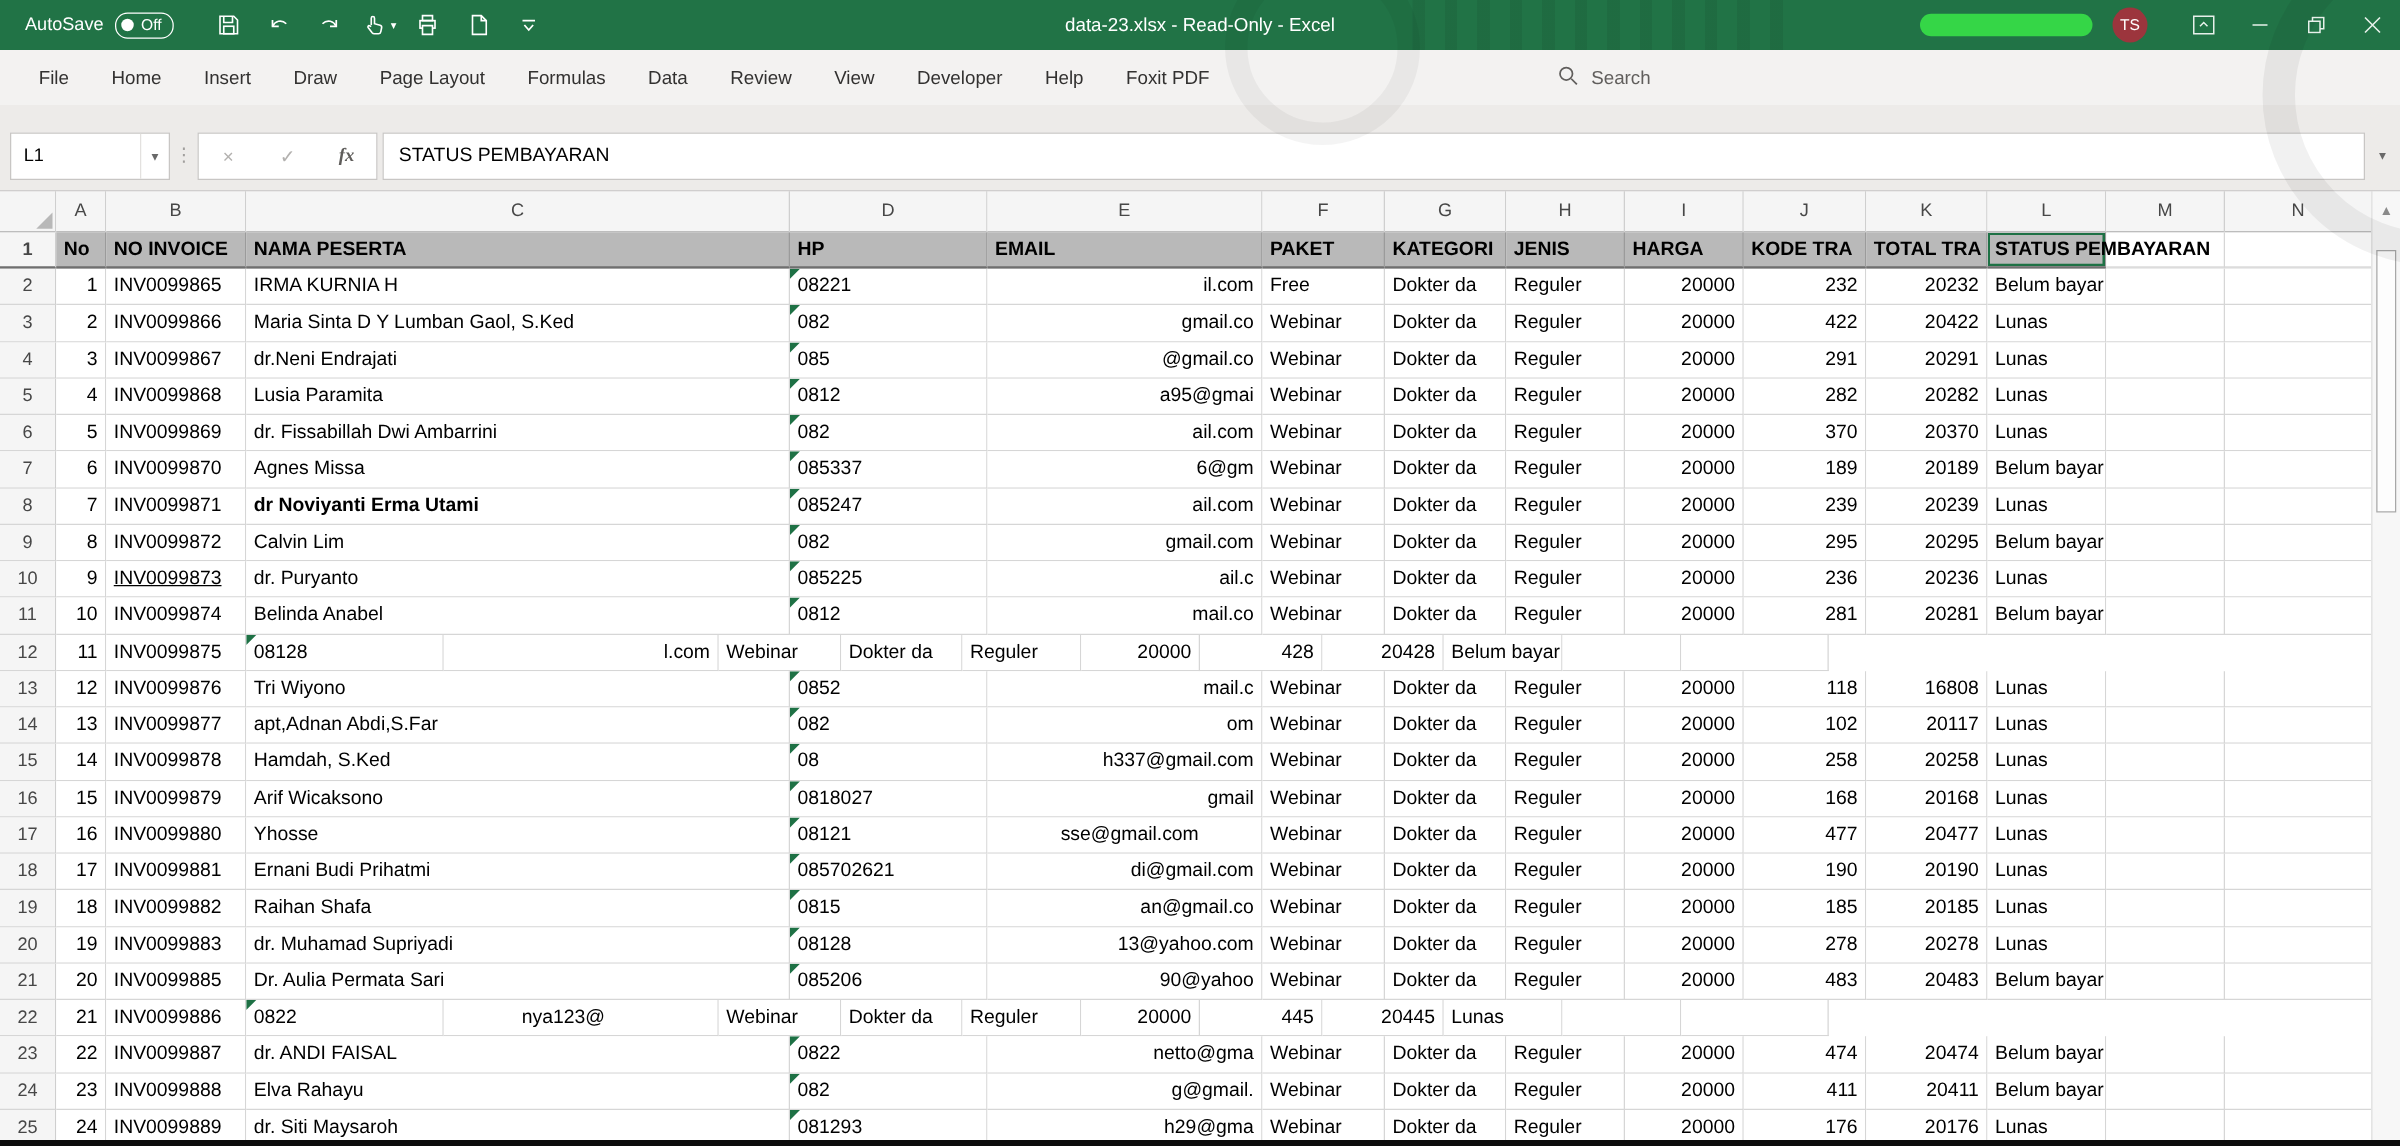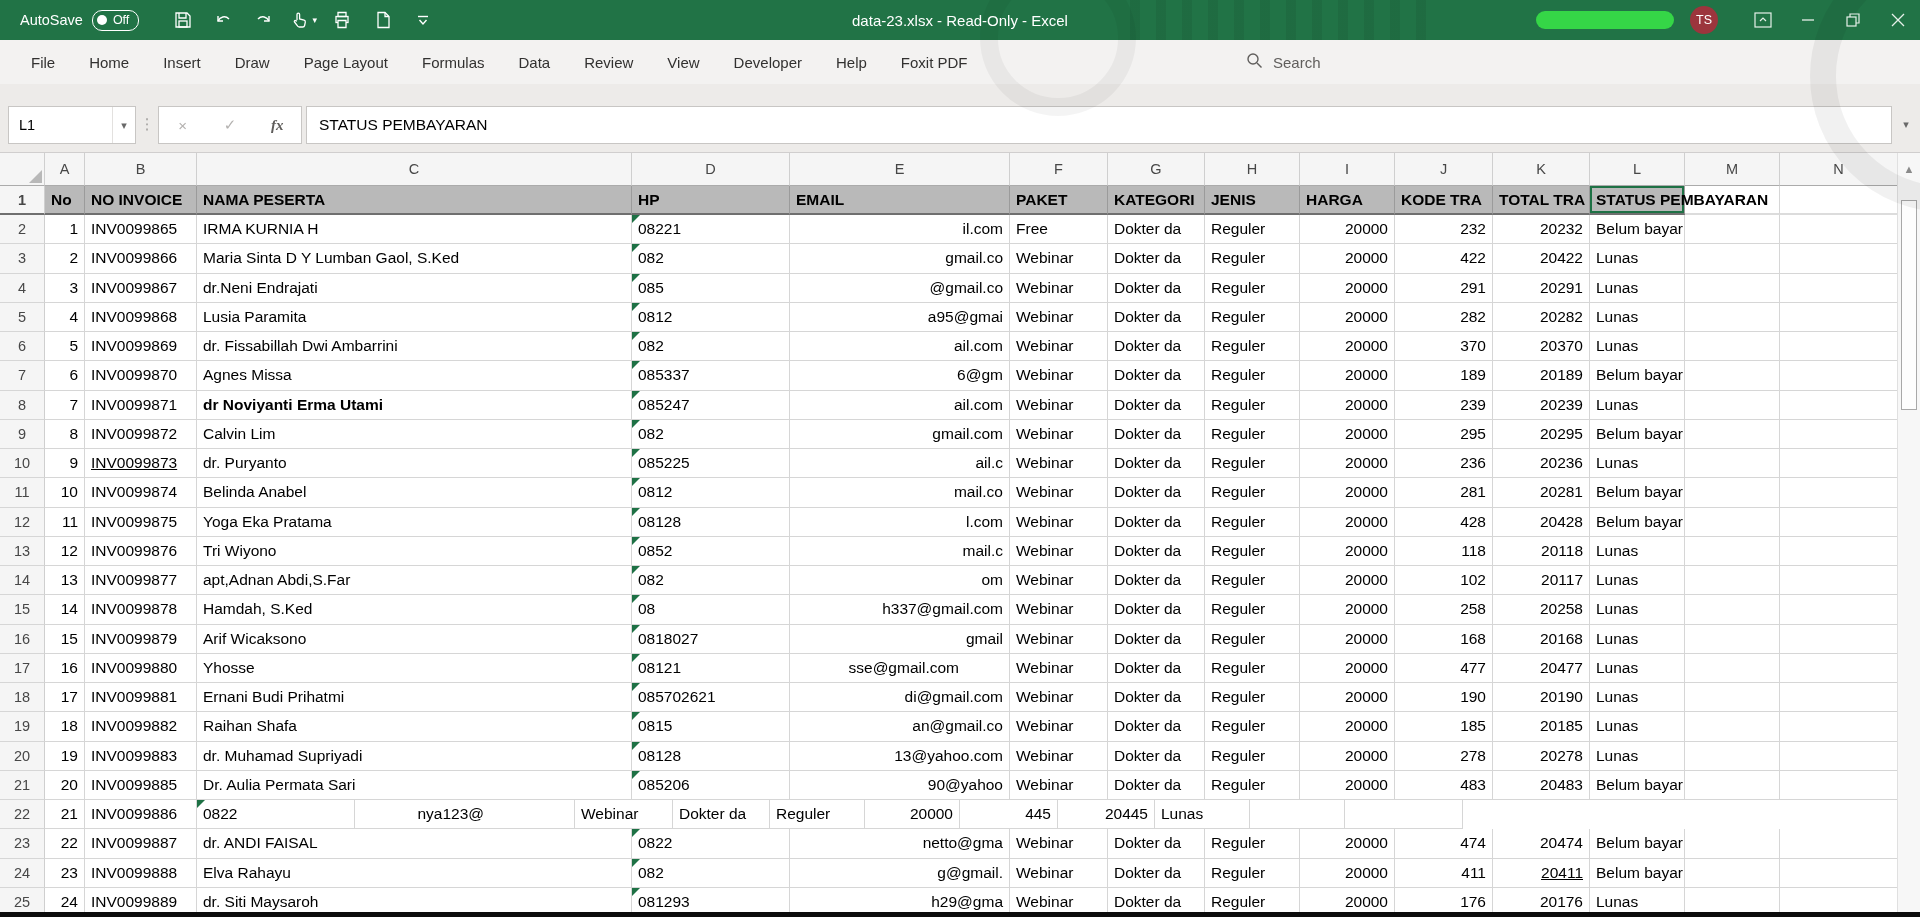--- a/index.html
+++ b/index.html
@@ -447,21 +447,20 @@
         <div class="cell ar" style="width:98px;">281</div>
         <div class="cell ar" style="width:97px;">20281</div>
         <div class="cell al" style="width:95px;">Belum bayar</div>
         <div class="cell al" style="width:95px;"></div>
         <div class="cell al" style="width:118px;"></div>
       </div>
       <div class="grow drow">
         <div class="cell rownum" style="width:45px">12</div>
         <div class="cell ar" style="width:40px;">11</div>
         <div class="cell al" style="width:112px;">INV0099875</div>
-        <div class="cell al" style="width:435px;">Yoga Eka Pratama</div>
         <div class="cell al" style="width:158px;"><span class="tri"></span>08128</div>
         <div class="cell ar" style="width:220px;">l.com</div>
         <div class="cell al" style="width:98px;">Webinar</div>
         <div class="cell al" style="width:97px;">Dokter da</div>
         <div class="cell al" style="width:95px;">Reguler</div>
         <div class="cell ar" style="width:95px;">20000</div>
         <div class="cell ar" style="width:98px;">428</div>
         <div class="cell ar" style="width:97px;">20428</div>
         <div class="cell al" style="width:95px;">Belum bayar</div>
         <div class="cell al" style="width:95px;"></div>
@@ -472,21 +471,21 @@
         <div class="cell ar" style="width:40px;">12</div>
         <div class="cell al" style="width:112px;">INV0099876</div>
         <div class="cell al" style="width:435px;">Tri Wiyono</div>
         <div class="cell al" style="width:158px;"><span class="tri"></span>0852</div>
         <div class="cell ar" style="width:220px;">mail.c</div>
         <div class="cell al" style="width:98px;">Webinar</div>
         <div class="cell al" style="width:97px;">Dokter da</div>
         <div class="cell al" style="width:95px;">Reguler</div>
         <div class="cell ar" style="width:95px;">20000</div>
         <div class="cell ar" style="width:98px;">118</div>
-        <div class="cell ar" style="width:97px;">20118</div>
+        <div class="cell ar" style="width:97px;">16808</div>
         <div class="cell al" style="width:95px;">Lunas</div>
         <div class="cell al" style="width:95px;"></div>
         <div class="cell al" style="width:118px;"></div>
       </div>
       <div class="grow drow">
         <div class="cell rownum" style="width:45px">14</div>
         <div class="cell ar" style="width:40px;">13</div>
         <div class="cell al" style="width:112px;">INV0099877</div>
         <div class="cell al" style="width:435px;">apt,Adnan Abdi,S.Far</div>
         <div class="cell al" style="width:158px;"><span class="tri"></span>082</div>
@@ -658,21 +657,21 @@
         <div class="cell ar" style="width:40px;">23</div>
         <div class="cell al" style="width:112px;">INV0099888</div>
         <div class="cell al" style="width:435px;">Elva Rahayu</div>
         <div class="cell al" style="width:158px;"><span class="tri"></span>082</div>
         <div class="cell ar" style="width:220px;">g@gmail.</div>
         <div class="cell al" style="width:98px;">Webinar</div>
         <div class="cell al" style="width:97px;">Dokter da</div>
         <div class="cell al" style="width:95px;">Reguler</div>
         <div class="cell ar" style="width:95px;">20000</div>
         <div class="cell ar" style="width:98px;">411</div>
-        <div class="cell ar" style="width:97px;text-decoration:underline;">20411</div>
+        <div class="cell ar" style="width:97px;">20411</div>
         <div class="cell al" style="width:95px;">Belum bayar</div>
         <div class="cell al" style="width:95px;"></div>
         <div class="cell al" style="width:118px;"></div>
       </div>
       <div class="grow drow">
         <div class="cell rownum" style="width:45px">25</div>
         <div class="cell ar" style="width:40px;">24</div>
         <div class="cell al" style="width:112px;">INV0099889</div>
         <div class="cell al" style="width:435px;">dr. Siti Maysaroh</div>
         <div class="cell al" style="width:158px;"><span class="tri"></span>081293</div>

